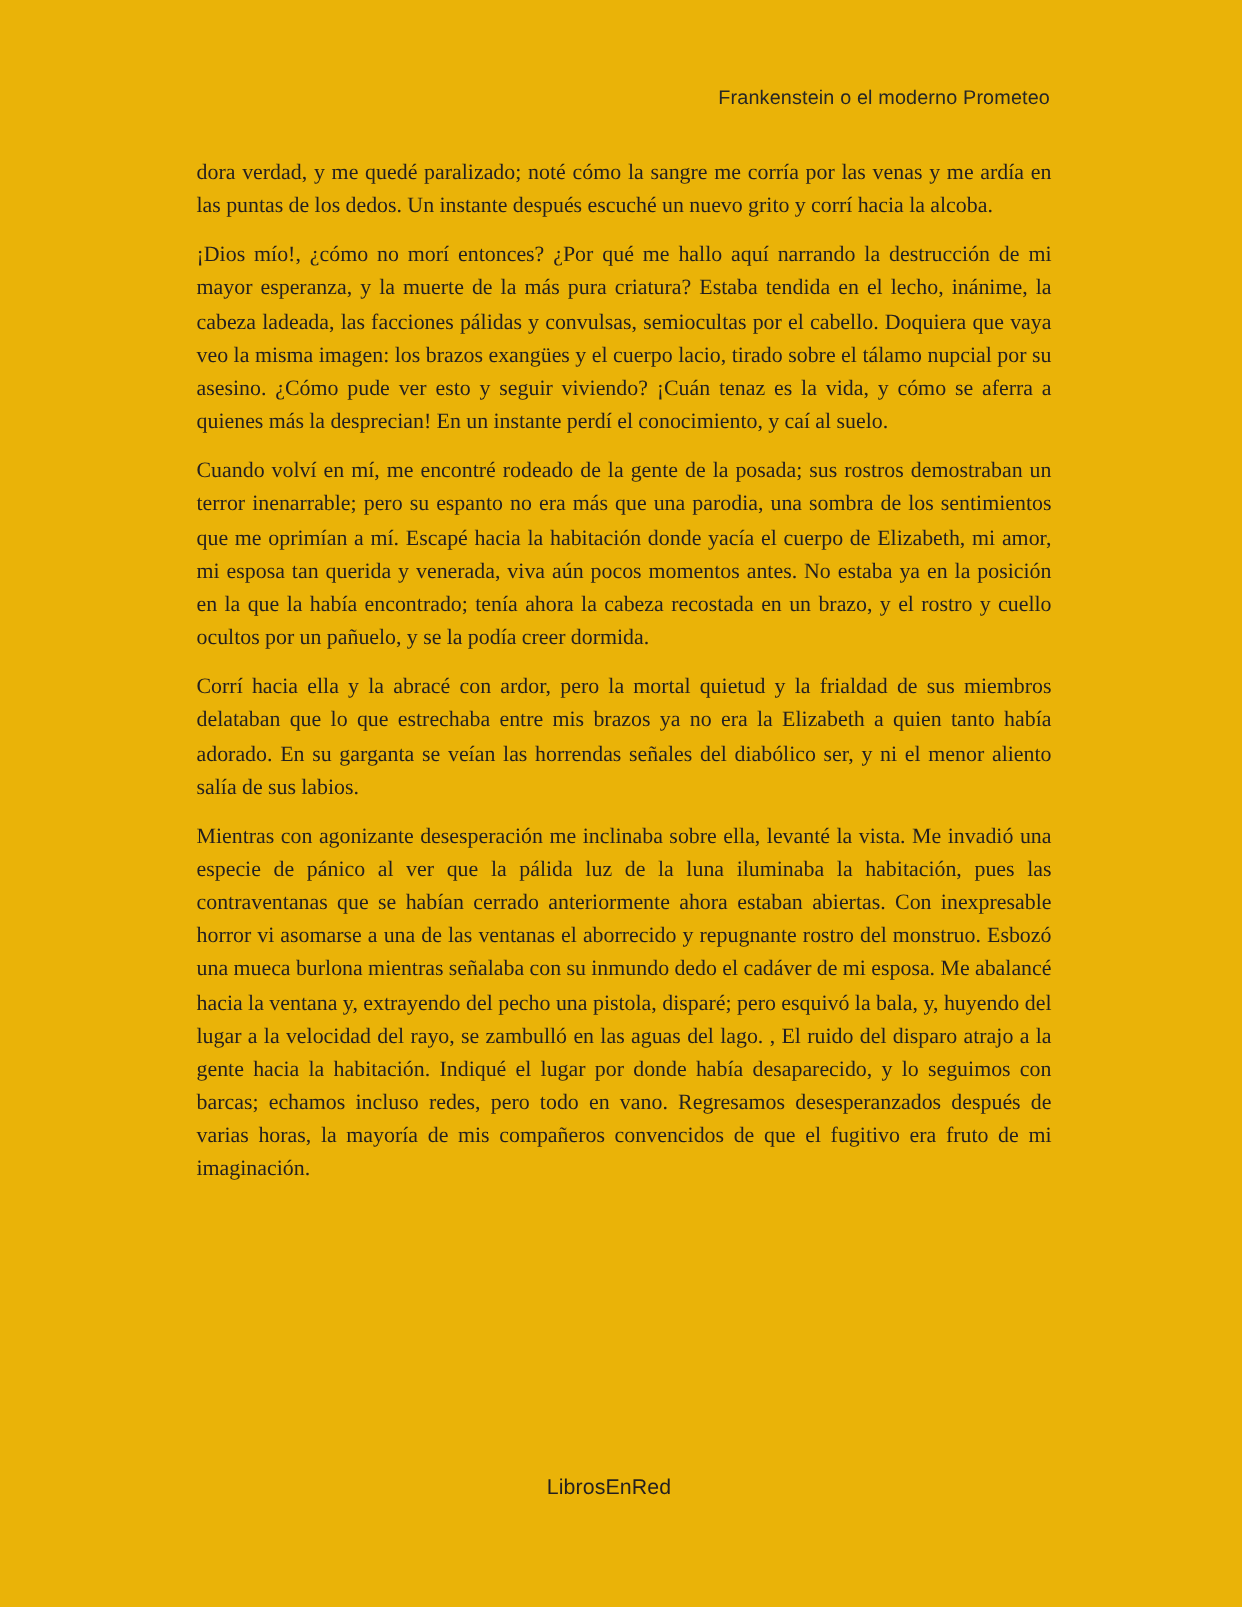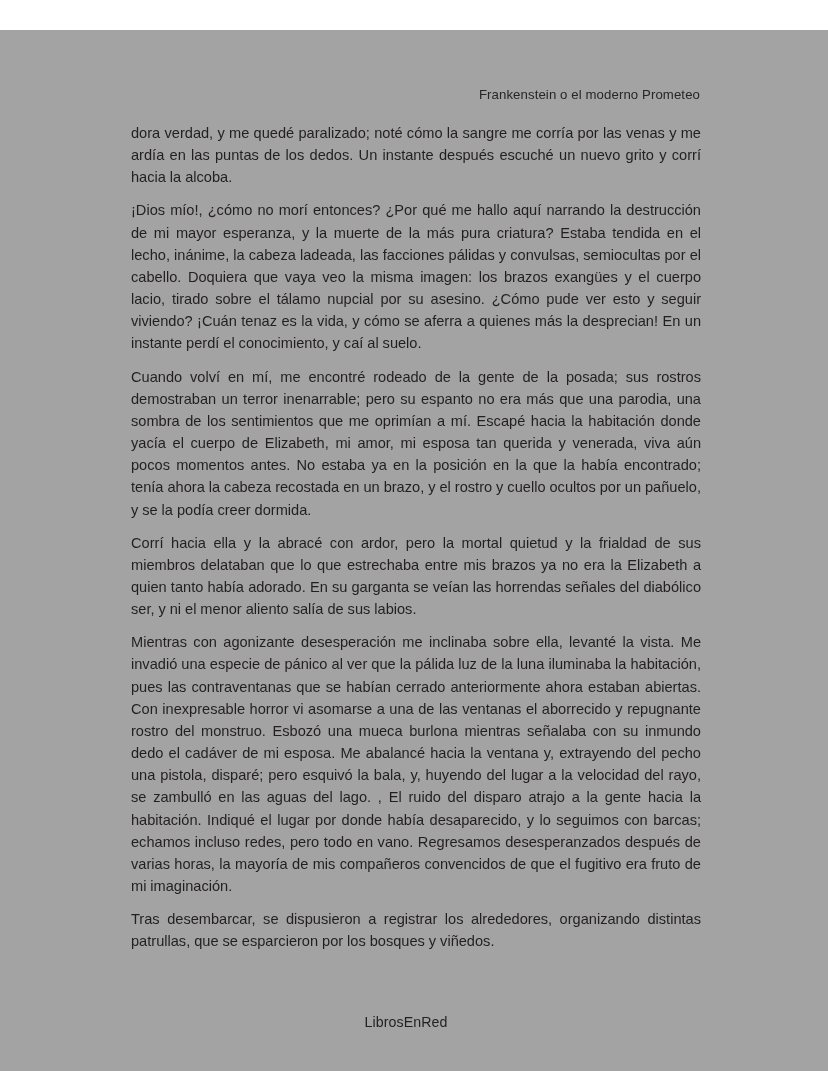--- a/index.html
+++ b/index.html
@@ -12,43 +12,43 @@
     width: 828px;
     height: 1071px;
     position: relative;
     font-family: "Liberation Sans", "DejaVu Sans", sans-serif;
     color: #231f20;
     -webkit-font-smoothing: antialiased;
   }
   .page {
     position: absolute;
     inset: 0;
-    background: #a3a3a3;
-    margin-top: 30px;
+    background: #eab308;
   }
   
   .running-head {
     position: absolute;
     left: 131px;
     right: 128px;
     top: 55px;
     height: 20px;
     text-align: right;
     font-size: 13.2px;
     line-height: 20px;
     letter-spacing: 0.1px;
     color: #262626;
     white-space: nowrap;
   }
   
   .text-column {
     position: absolute;
     left: 131px;
-    top: 92px;
+    top: 104px;
     width: 570px;
+    font-family: Liberation Serif, serif;
   }
   .para {
     margin: 0 0 11px 0;
     font-size: 14.6px;
     line-height: 22.15px;
     text-align: justify;
     text-justify: inter-word;
     color: #231f20;
     hyphens: none;
     word-spacing: -0.1px;
@@ -85,19 +85,18 @@
 <div class="page">
 
   <div class="running-head">Frankenstein o el moderno Prometeo</div>
 
   <div class="text-column">
     <p class="para">dora verdad, y me quedé paralizado; noté cómo la sangre me corría por las venas y me ardía en las puntas de los dedos. Un instante después escuché un nuevo grito y corrí hacia la alcoba.</p>
     <p class="para">¡Dios mío!, ¿cómo no morí entonces? ¿Por qué me hallo aquí narrando la destrucción de mi mayor esperanza, y la muerte de la más pura criatura? Estaba tendida en el lecho, inánime, la cabeza ladeada, las facciones pálidas y convulsas, semiocultas por el cabello. Doquiera que vaya veo la misma imagen: los brazos exangües y el cuerpo lacio, tirado sobre el tálamo nupcial por su asesino. ¿Cómo pude ver esto y seguir viviendo? ¡Cuán tenaz es la vida, y cómo se aferra a quienes más la desprecian! En un instante perdí el conocimiento, y caí al suelo.</p>
     <p class="para">Cuando volví en mí, me encontré rodeado de la gente de la posada; sus rostros demostraban un terror inenarrable; pero su espanto no era más que una parodia, una sombra de los sentimientos que me oprimían a mí. Escapé hacia la habitación donde yacía el cuerpo de Elizabeth, mi amor, mi esposa tan querida y venerada, viva aún pocos momentos antes. No estaba ya en la posición en la que la había encontrado; tenía ahora la cabeza recostada en un brazo, y el rostro y cuello ocultos por un pañuelo, y se la podía creer dormida.</p>
     <p class="para">Corrí hacia ella y la abracé con ardor, pero la mortal quietud y la frialdad de sus miembros delataban que lo que estrechaba entre mis brazos ya no era la Elizabeth a quien tanto había adorado. En su garganta se veían las horrendas señales del diabólico ser, y ni el menor aliento salía de sus labios.</p>
     <p class="para">Mientras con agonizante desesperación me inclinaba sobre ella, levanté la vista. Me invadió una especie de pánico al ver que la pálida luz de la luna iluminaba la habitación, pues las contraventanas que se habían cerrado anteriormente ahora estaban abiertas. Con inexpresable horror vi asomarse a una de las ventanas el aborrecido y repugnante rostro del monstruo. Esbozó una mueca burlona mientras señalaba con su inmundo dedo el cadáver de mi esposa. Me abalancé hacia la ventana y, extrayendo del pecho una pistola, disparé; pero esquivó la bala, y, huyendo del lugar a la velocidad del rayo, se zambulló en las aguas del lago. , El ruido del disparo atrajo a la gente hacia la habitación. Indiqué el lugar por donde había desaparecido, y lo seguimos con barcas; echamos incluso redes, pero todo en vano. Regresamos desesperanzados después de varias horas, la mayoría de mis compañeros convencidos de que el fugitivo era fruto de mi imaginación.</p>
-    <p class="para">Tras desembarcar, se dispusieron a registrar los alrededores, organizando distintas patrullas, que se esparcieron por los bosques y viñedos.</p>
   </div>
 
 
   <div class="imprint">LibrosEnRed</div>
 
 </div>
 
 </body></html>

